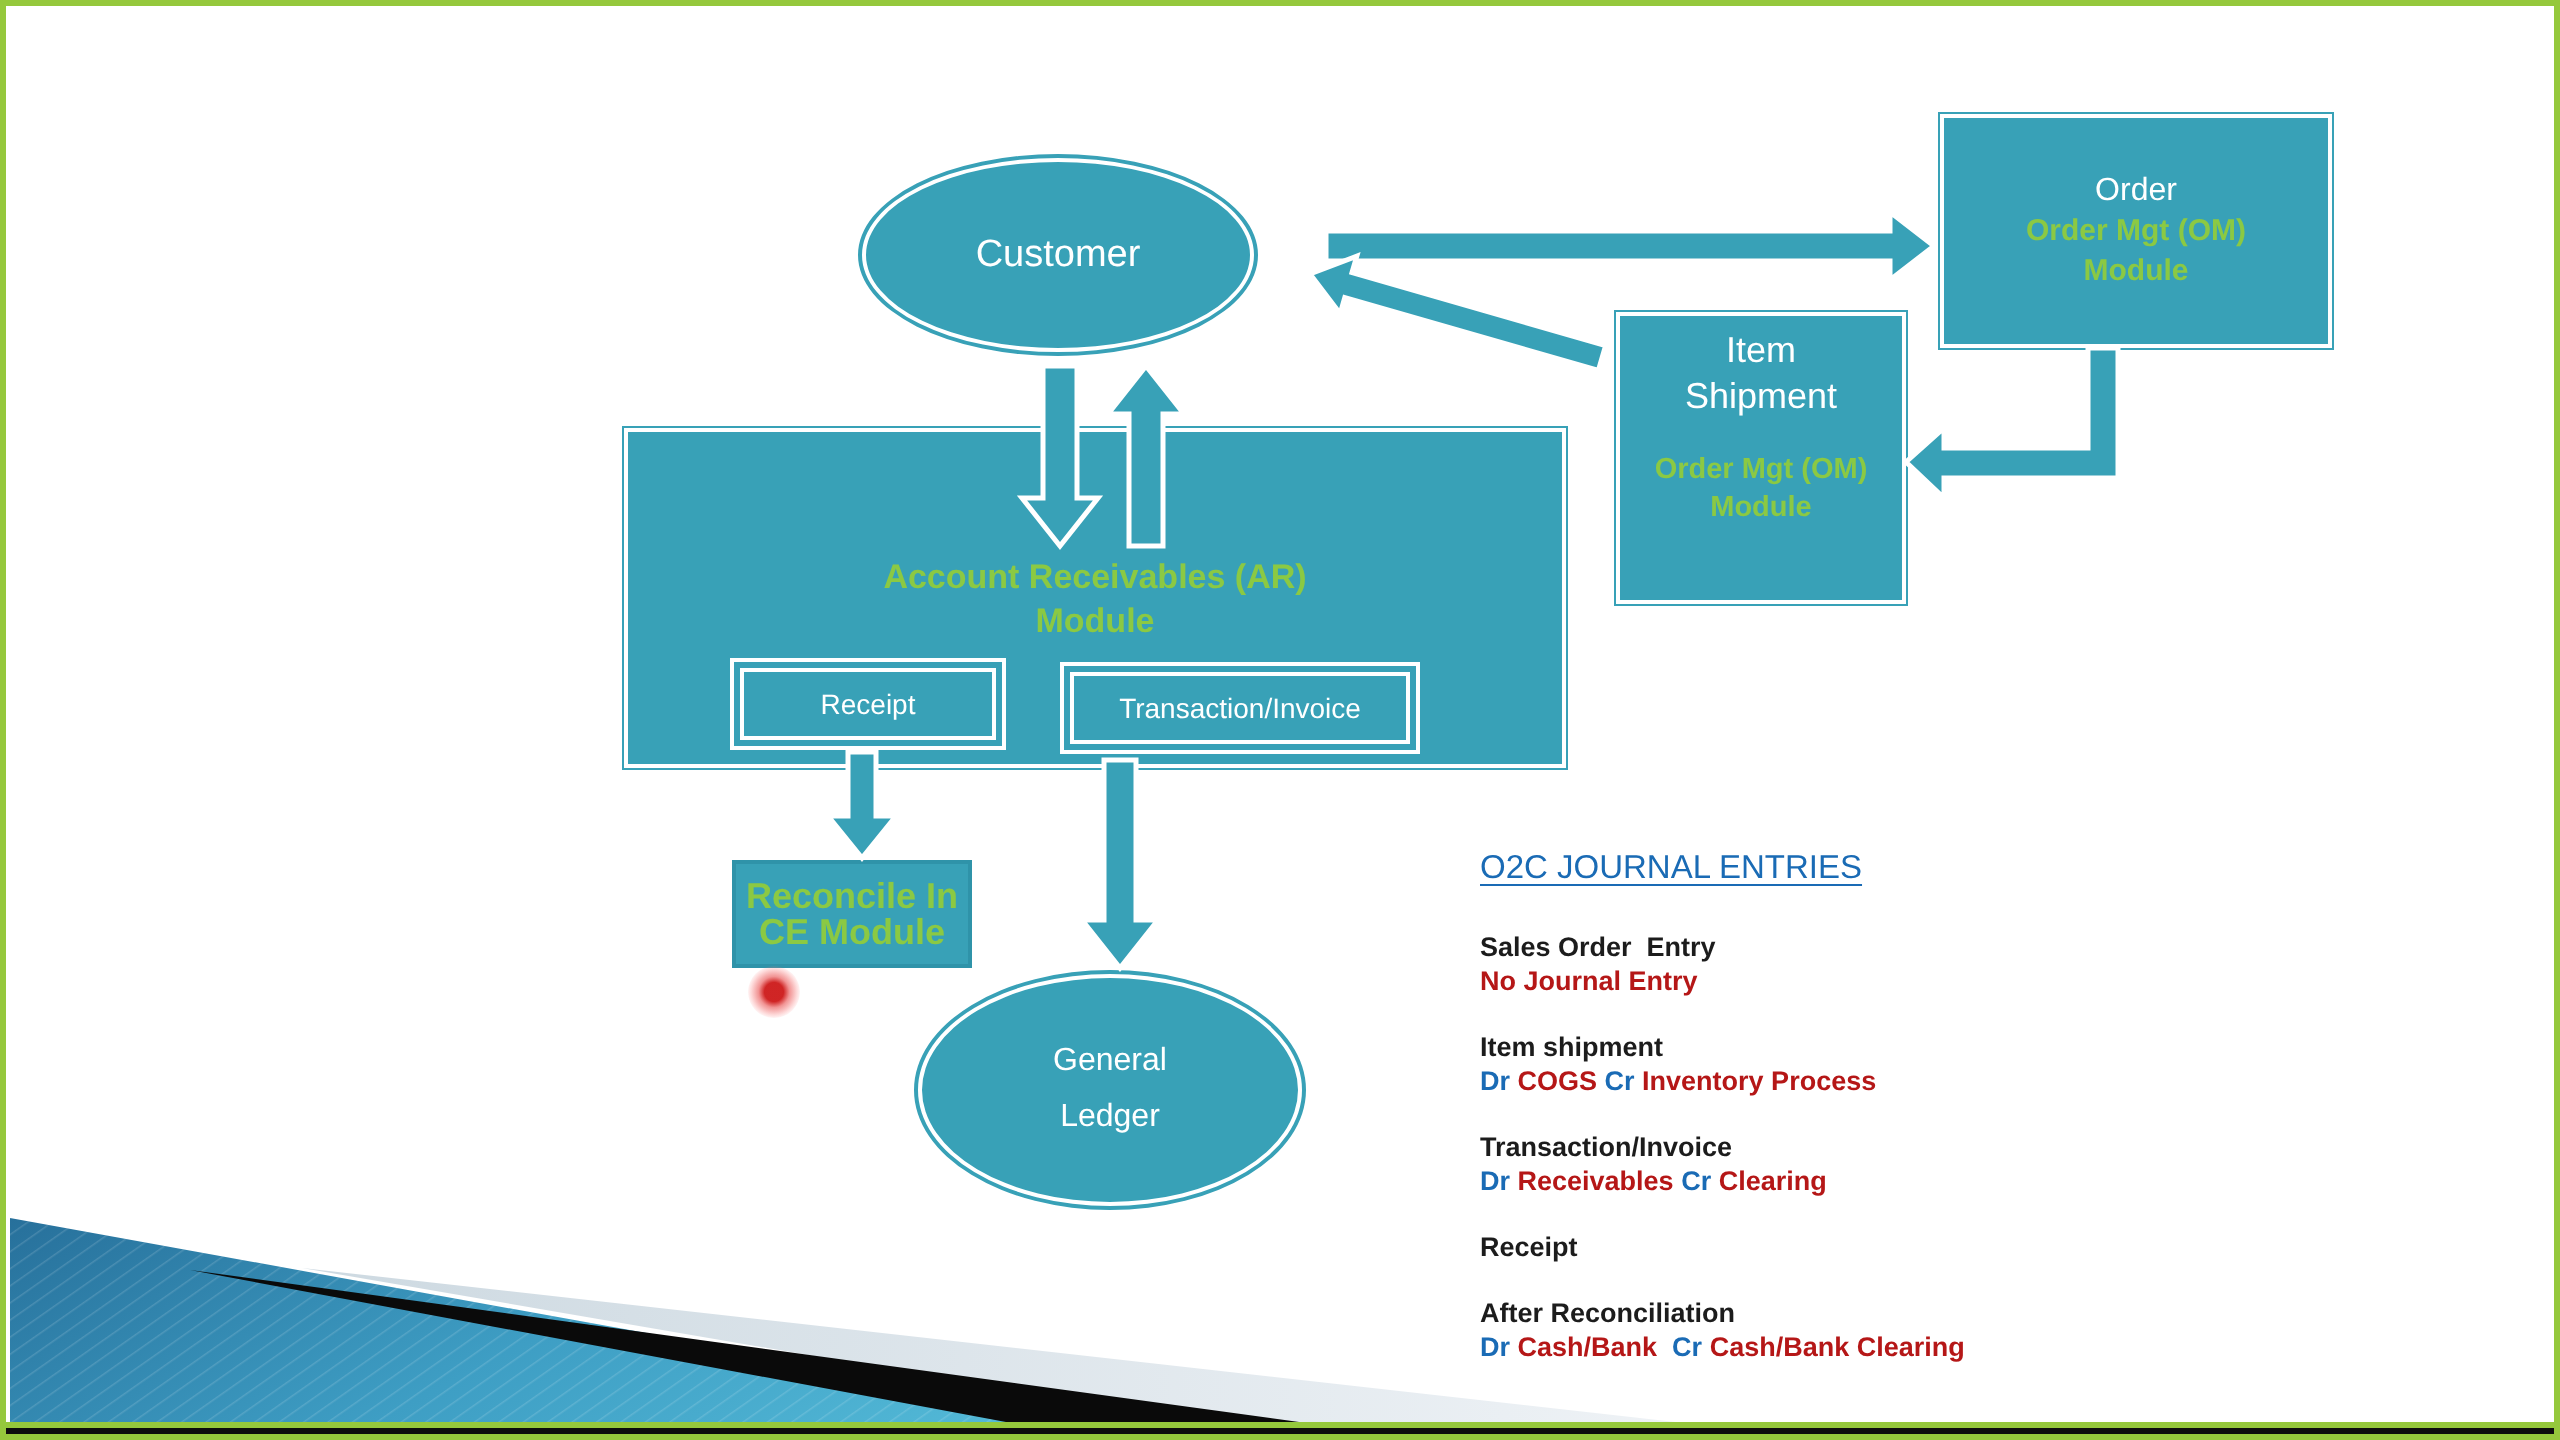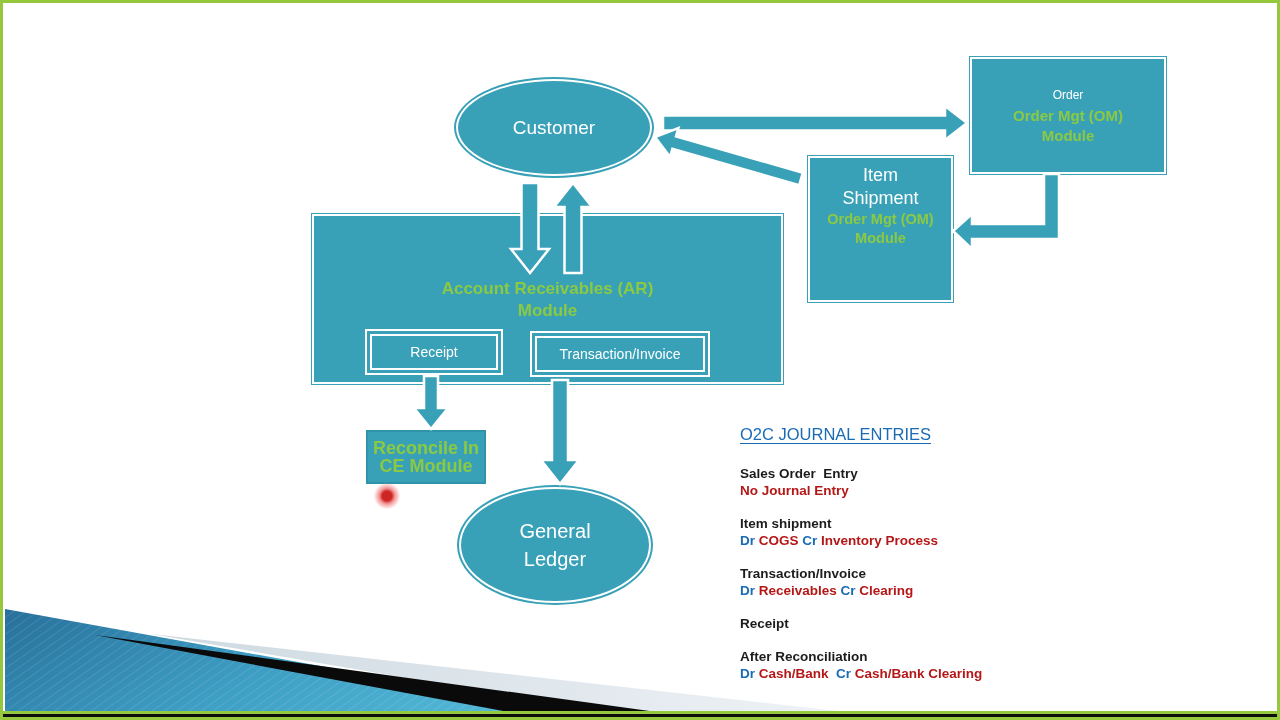--- a/index.html
+++ b/index.html
@@ -22,37 +22,37 @@
     text-shadow:1px 1px 2px rgba(0,0,0,.18);
   }
   .shape{position:absolute; z-index:2; box-sizing:border-box; background:var(--teal);
     display:flex; flex-direction:column; align-items:center; justify-content:center;
     text-align:center; color:#fff;}
   .rectshape{border:2px solid #fff; outline:1px solid var(--teal);}
   .ellipse{border-radius:50%; border:2px solid #fff; outline:2px solid var(--teal); outline-offset:0;}
   .pre{white-space:pre-line;}
   .wlabel{color:#fff;}
   .glabel{color:var(--green); font-weight:bold;}
-  .customer{left:453px; top:76px; width:196px; height:97px; font-size:19px;}
+  .customer{left:428px; top:76px; width:196px; height:97px; font-size:19px;}
   .orderbox{left:967px; top:54px; width:196px; height:117px;}
-  .orderbox .wlabel{font-size:12px; line-height:21px;}
+  .orderbox .wlabel{font-size:16px; line-height:21px;}
   .orderbox .glabel{font-size:15px; line-height:20px;}
-  .itembox{left:805px; top:153px; width:145px; height:146px; justify-content:flex-start; padding-top:6px;}
+  .itembox{left:805px; top:153px; width:145px; height:146px; justify-content:flex-start; padding-top:6px;gap:16px;}
   .itembox .wlabel{font-size:18px; line-height:23px;}
   .itembox .glabel{font-size:14.5px; line-height:19px;}
   .arbox{left:309px; top:211px; width:471px; height:170px; justify-content:flex-start; padding-top:62px;}
   .arbox .glabel{font-size:17px; line-height:22px;}
   .innerbox{border:2px solid #fff; outline:1px solid var(--teal);
     box-shadow:inset 0 0 0 3px var(--teal), inset 0 0 0 5px #fff;
     font-size:14px; color:#fff;}
   .receiptbox{left:362px; top:326px; width:138px; height:46px;}
   .transbox{left:527px; top:328px; width:180px; height:46px;}
   .reconcilebox{left:363px; top:427px; width:120px; height:54px; border:2px solid var(--teal-dark);}
   .reconcilebox .glabel{font-size:18px; line-height:18px;}
-  .glshape{left:456px; top:484px; width:192px; height:116px; font-size:20px; line-height:28px;}
+  .glshape{left:456px; top:484px; width:192px; height:116px; font-size:16px; line-height:28px;}
   .journal{position:absolute; left:737px; top:422px; width:340px; z-index:2;}
   .jheading{color:var(--jblue); font-size:16.5px; font-weight:normal;
     text-decoration:underline; text-underline-offset:3px; margin-bottom:21px; white-space:pre;}
   .jentry{margin-bottom:16px;}
   .jtitle{color:#1c1c1c; font-weight:bold; font-size:13.5px; line-height:17px; white-space:pre;}
   .jline{font-weight:bold; font-size:13.5px; line-height:17px; white-space:pre;}
   .laser{position:absolute; left:371px; top:480px; width:26px; height:26px; z-index:4;
     background:radial-gradient(circle, rgba(205,25,25,.95) 0 26%, rgba(230,60,60,.55) 42%,
       rgba(250,120,120,.28) 62%, rgba(250,140,140,0) 74%);
     border-radius:50%;}

